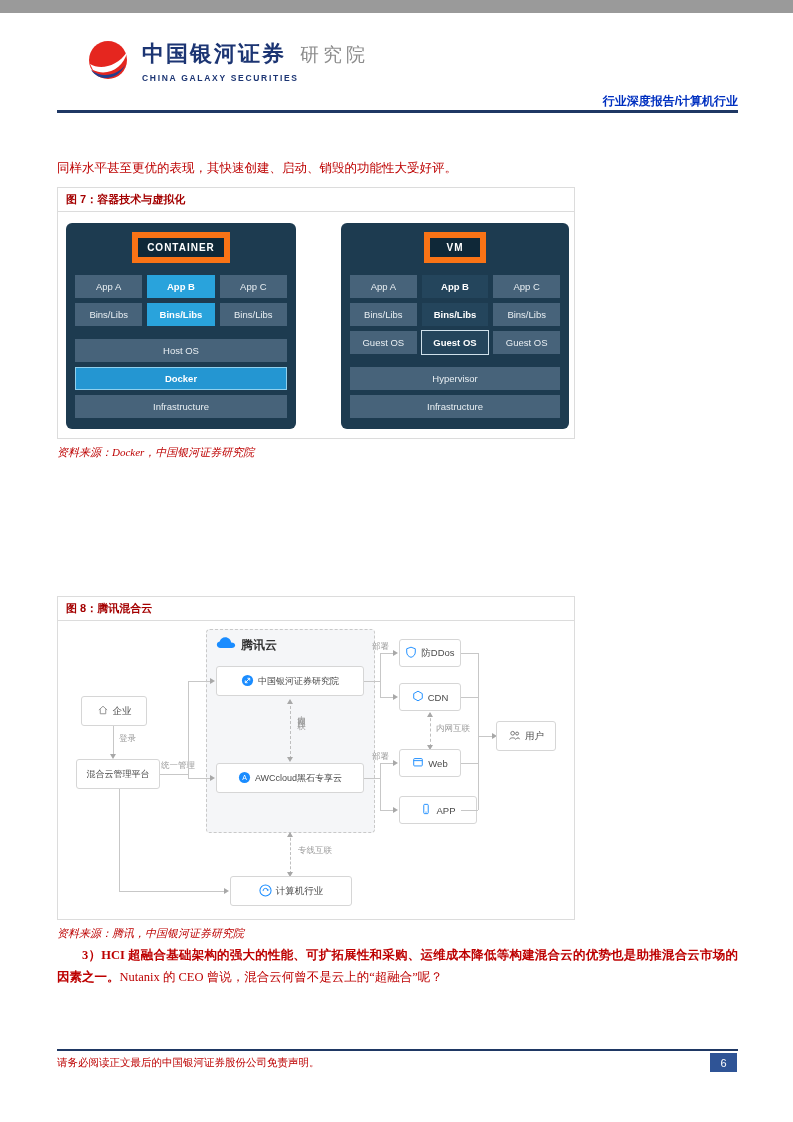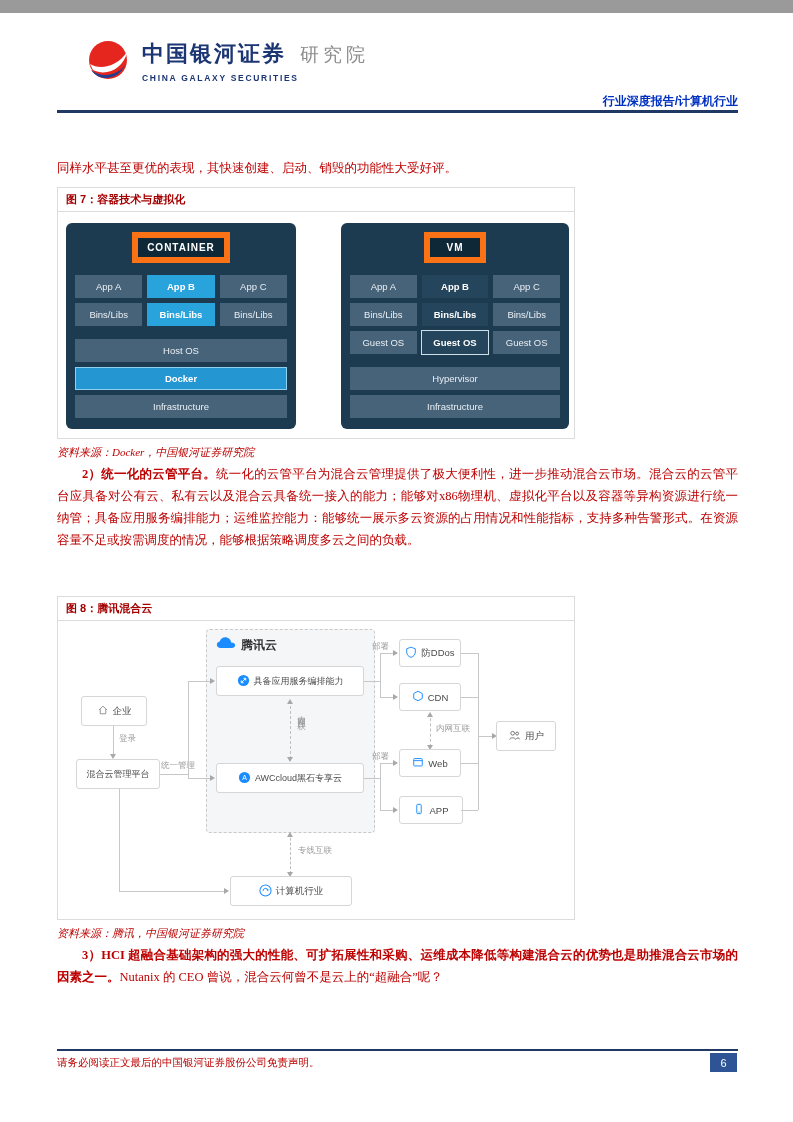--- a/index.html
+++ b/index.html
@@ -123,21 +123,20 @@
           <div class="cell mid midb">Guest OS</div>
           <div class="cell">Guest OS</div>
         </div>
         <div class="f7-row spaced">Hypervisor</div>
         <div class="f7-row">Infrastructure</div>
       </div>
     </div>
     <div class="figsrc">资料来源：Docker，中国银河证券研究院</div>
   </div>
 
-  <p class="para" id="para2"><b>2）统一化的云管平台。</b><span>统一化的云管平台为混合云管理提供了极大便利性，进一步推动混合云市场。混合云的云管平台应具备对公有云、私有云以及混合云具备统一接入的能力；能够对x86物理机、虚拟化平台以及容器等异构资源进行统一纳管；具备应用服务编排能力；运维监控能力：能够统一展示多云资源的占用情况和性能指标，支持多种告警形式。在资源容量不足或按需调度的情况，能够根据策略调度多云之间的负载。</span></p>
 
   <div class="figwrap" id="fig8">
     <div class="figcap">图 8：腾讯混合云</div>
     <div class="figbody">
 
       <div class="dashbox"></div>
 
       <div class="tlogo">
         <span>
           <svg width="22" height="15" viewBox="0 0 24 16">
@@ -166,21 +165,21 @@
       <div class="hline" style="left:130px;top:60px;width:24px;"></div>
       <div class="arr r" style="left:152px;top:57px;"></div>
       <div class="hline" style="left:130px;top:157px;width:24px;"></div>
       <div class="arr r" style="left:152px;top:154px;"></div>
 
       <div class="node" style="left:158px;top:45px;width:148px;height:30px;font-size:9px;">
         <span><svg width="13" height="13" viewBox="0 0 14 14">
               <circle cx="7" cy="7" r="6" fill="#1a8cff"></circle>
               <path d="M4.6 9.4 L9.4 4.6 M6.9 4.6 H9.4 V7.1 M4.6 6.9 V9.4 H7.1" stroke="#fff" stroke-width="1" fill="none"></path>
             </svg></span>
-        <span>具备应用服务编排能力</span>
+        <span>中国银河证券研究院</span>
       </div>
       <div class="vdash" style="left:232px;top:80px;height:58px;"></div>
       <div class="arr u" style="left:229px;top:75px;"></div>
       <div class="arr d" style="left:229px;top:136px;"></div>
       <div class="lbl vert" style="left:238px;top:88px;">内网互联</div>
       <div class="node" style="left:158px;top:142px;width:148px;height:30px;font-size:9px;">
         <span><svg width="13" height="13" viewBox="0 0 14 14">
               <circle cx="7" cy="7" r="6" fill="#1a8cff"></circle>
               <text x="7" y="9.8" text-anchor="middle" font-size="7.5" fill="#fff" font-family="sans-serif">A</text>
             </svg></span>
@@ -219,21 +218,21 @@
       <div class="arr u" style="left:369px;top:88px;"></div>
       <div class="arr d" style="left:369px;top:124px;"></div>
       <div class="lbl" style="left:378px;top:102px;">内网互联</div>
       <div class="node" style="left:341px;top:128px;width:62px;height:28px;">
         <span><svg width="12" height="12" viewBox="0 0 14 14">
               <rect x="2" y="3" width="10" height="8.6" rx="1" fill="none" stroke="#1a8cff" stroke-width="1.1"></rect>
               <line x1="2" y1="5.4" x2="12" y2="5.4" stroke="#1a8cff" stroke-width="1.1"></line>
             </svg></span>
         <span>Web</span>
       </div>
-      <div class="node" style="left:341px;top:175px;width:64px;height:28px;">
+      <div class="node" style="left:341px;top:175px;width:78px;height:28px;">
         <span><svg width="12" height="12" viewBox="0 0 14 14">
               <rect x="4.4" y="1.6" width="5.2" height="10.8" rx="1" fill="none" stroke="#1a8cff" stroke-width="1.1"></rect>
               <circle cx="7" cy="10.6" r="0.7" fill="#1a8cff"></circle>
             </svg></span>
         <span>APP</span>
       </div>
 
       <div class="hline" style="left:403px;top:32px;width:17px;"></div>
       <div class="hline" style="left:403px;top:76px;width:17px;"></div>
       <div class="hline" style="left:403px;top:142px;width:17px;"></div>

